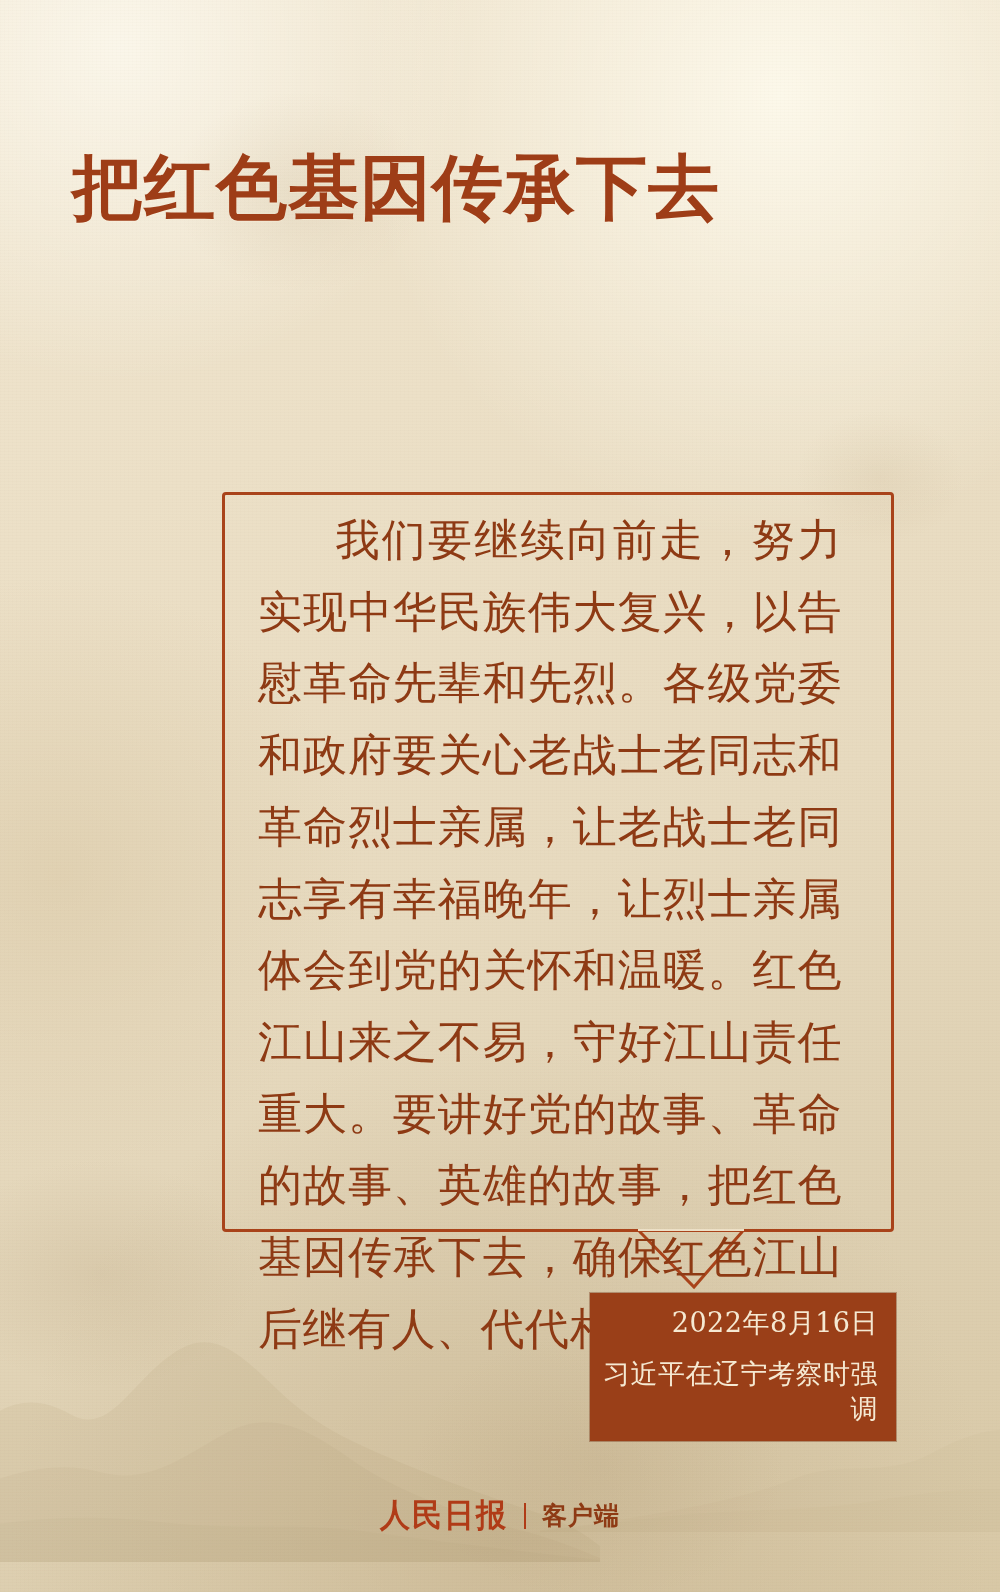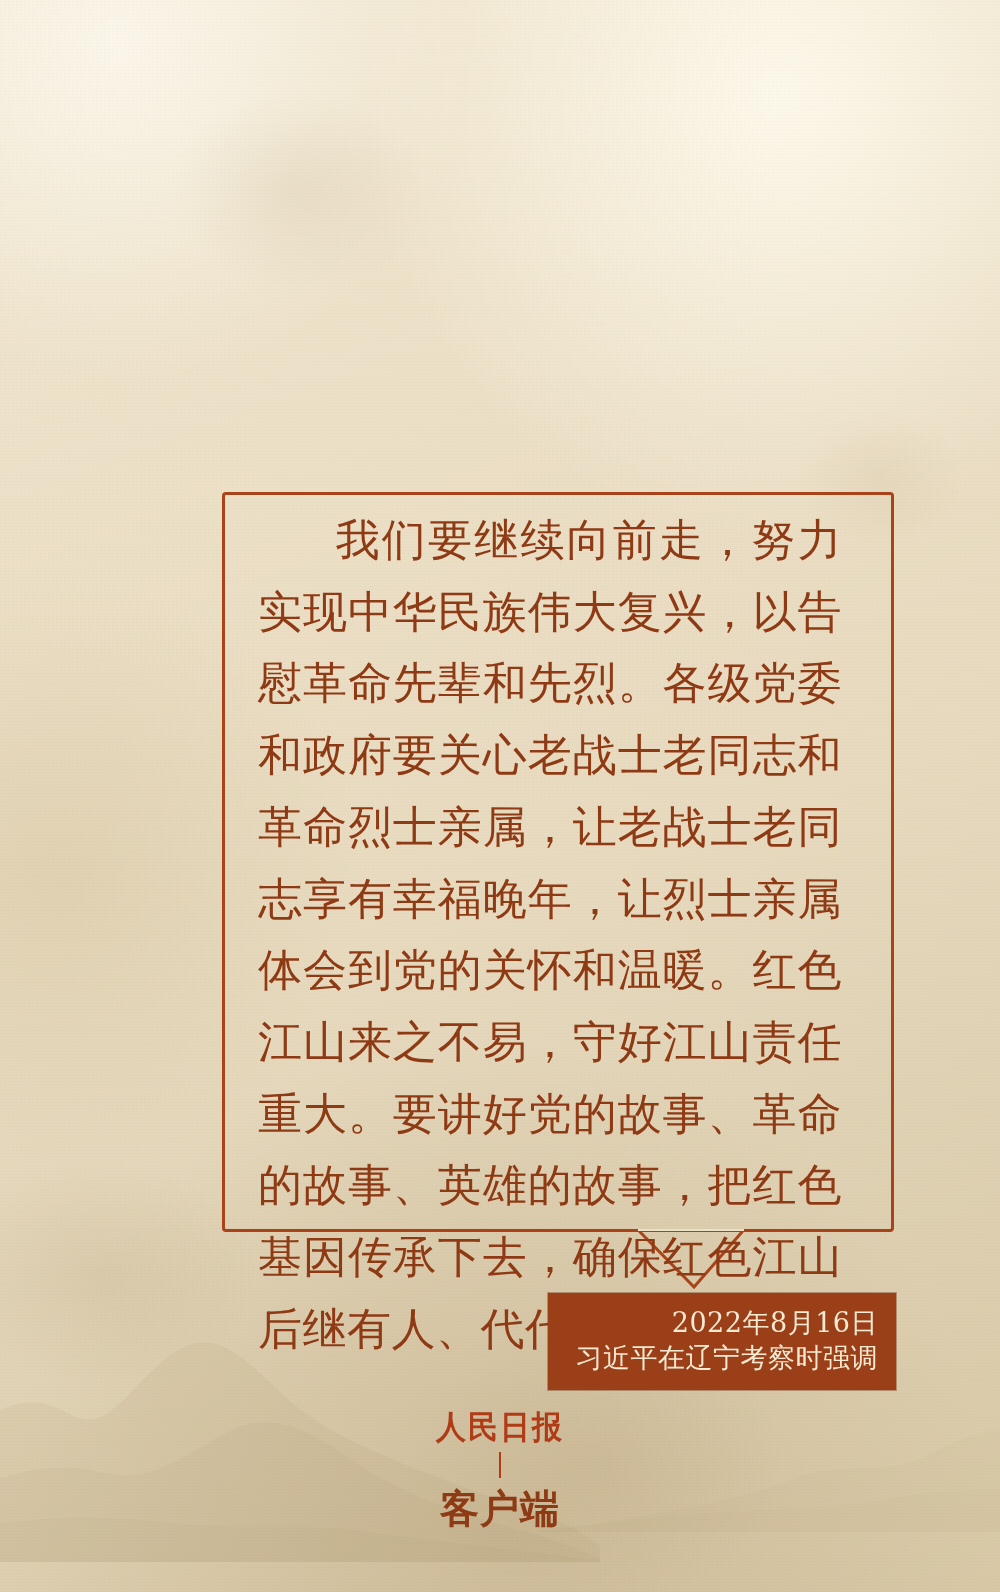--- a/index.html
+++ b/index.html
@@ -122,52 +122,51 @@
     width: 110px;
     height: 62px;
     pointer-events: none;
   }
 
   
   .attrib {
     position: absolute;
     right: 104px;
     top: 1293px;
-    width: 348px;
+    width: 306px;
     background: #9a3f18;
     padding: 13px 18px 15px 2px;
     box-sizing: border-box;
     text-align: right;
     color: #f5e9d2;
     font-family: "DejaVu Serif", serif;
     box-shadow: 0 0 0 1px rgba(120,55,25,0.4);
   }
   .attrib .line1 {
     font-size: 27px;
     line-height: 1.25;
     letter-spacing: 0.5px;
   }
   .attrib .line2 {
     font-size: 27px;
     line-height: 1.3;
-    margin-top: 0;
+    margin-top: 16px;
     letter-spacing: 0.5px;
   }
 
   
   .footer {
     position: absolute;
     left: 0;
     right: 0;
     bottom: 56px;
     display: flex;
     justify-content: center;
     align-items: center;
-    gap: 4px;
-    flex-direction: column;
+    gap: 10px;
   }
   .logo-mark {
     display: flex;
     align-items: flex-end;
     gap: 3px;
     color: #b03b17;
     font-family: "DejaVu Serif", serif;
     font-size: 30px;
     font-weight: 700;
     letter-spacing: 2px;
@@ -175,21 +174,21 @@
   }
   .logo-divider {
     width: 2px;
     height: 26px;
     background: #b03b17;
     margin: 0 6px;
   }
   .logo-text {
     color: #8e3a14;
     font-family: "DejaVu Sans", sans-serif;
-    font-size: 39px;
+    font-size: 25px;
     font-weight: 700;
     letter-spacing: 1px;
   }
 </style>
 </head>
 <body>
 
 <div class="poster">
 
   <div class="grain"></div>
@@ -200,20 +199,21 @@
     <path d="M0,420 L0,352 C50,330 96,318 140,330 C190,344 226,312 268,290 C312,267 350,288 392,318 C438,350 500,372 560,388 C598,398 620,408 640,416 L640,420 Z" fill="#8c7448" opacity="0.22"></path>
     <path d="M0,420 L0,388 C60,376 130,372 200,380 C280,389 340,380 410,390 C490,401 570,410 640,418 L640,420 Z" fill="#7c6840" opacity="0.16"></path>
   </svg>
 
   <svg class="mountains-right" viewBox="0 0 520 330" preserveAspectRatio="none">
     <path d="M520,330 L520,240 C470,216 430,230 390,252 C346,276 300,258 256,276 C206,296 150,306 90,316 C56,322 24,326 0,329 L0,330 Z" fill="#9c8356" opacity="0.22"></path>
     <path d="M520,330 L520,292 C460,282 400,288 340,298 C270,310 200,306 130,314 C80,320 36,325 0,328 L0,330 Z" fill="#8c7448" opacity="0.16"></path>
   </svg>
 
   <div class="headline">
+    <span class="ln">把红色基因传承下去</span>
   </div>
 
   <div class="bubble"></div>
 
   <svg class="tail" viewBox="0 0 110 62">
     <path d="M2,2 L108,2 L108,6 L60,60 L12,8 Z" fill="#e6d9bf" opacity="0"></path>
     <path d="M4,0 L4,3 L58,58 L106,3 L106,0" fill="none" stroke="#a9431a" stroke-width="3"></path>
     <rect x="2" y="-8" width="106" height="10" fill="#ece0c7"></rect>
   </svg>
 

